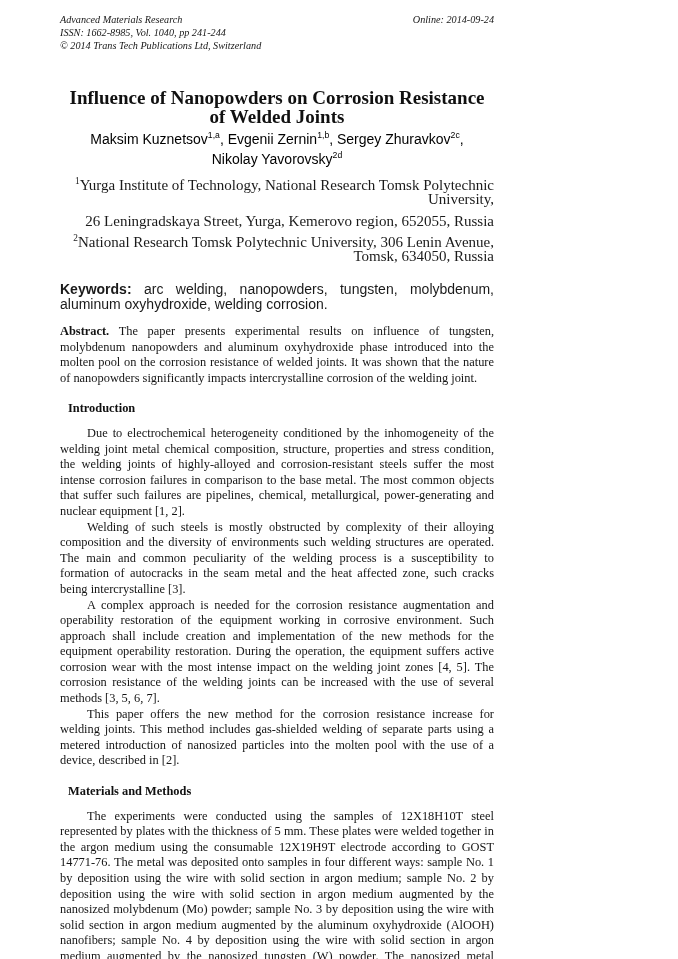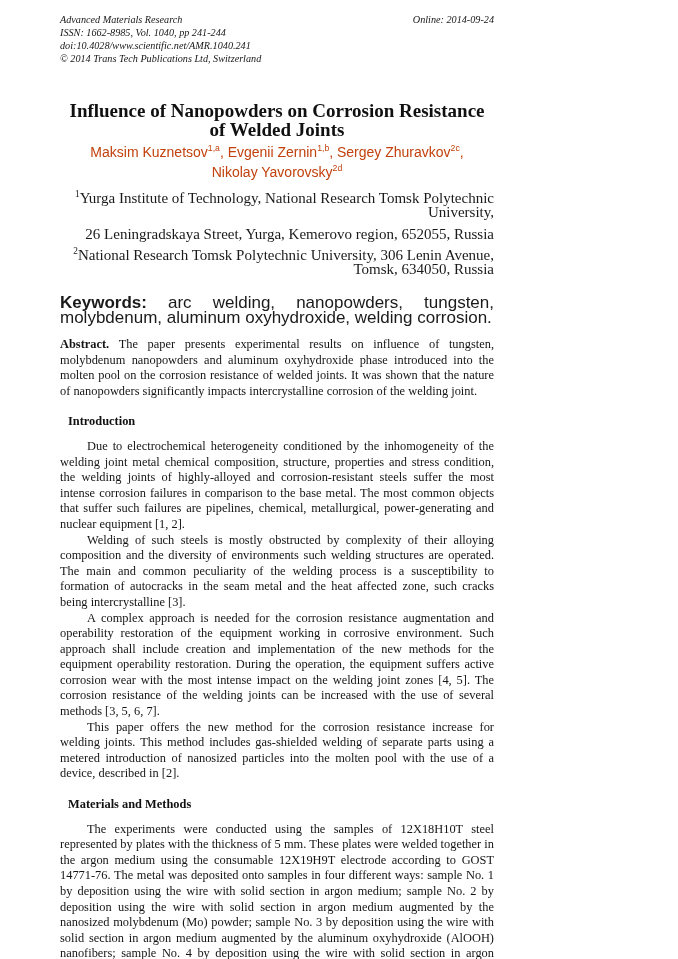--- a/index.html
+++ b/index.html
@@ -18,54 +18,53 @@
          font-style:italic; font-size:10.2px; line-height:13px; }
   .hdr-left div { white-space:nowrap; }
   .hdr-right { white-space:nowrap; }
 
   
   .title { margin-top:36px; text-align:center;
            font-family:Liberation Serif, serif;
            font-weight:bold; font-size:19px; line-height:19px; color:#101010; }
   .authors { margin-top:3px; text-align:center;
              font-family:"Liberation Sans", sans-serif;
-             font-size:14px; line-height:20px; color:#c2410c; }
+             font-size:14px; line-height:20px; color:#000000; }
   sup { font-size:0.62em; line-height:0; vertical-align:super; }
 
   
   .affil, .emails { text-align:right; font-family:Liberation Serif, serif;
                     font-size:15px; line-height:14px; color:#1a1a1a; }
   .affil-1 { margin-top:9px; }
   .affil-2 { margin-top:8px; }
   .affil-3 { margin-top:7px; }
   .emails  { margin-top:11px; }
 
   
   .keywords { margin-top:19px; font-family:"Liberation Sans", sans-serif;
-              font-size:17px; line-height:15px; text-align:justify; color:#1a1a1a; }
+              font-size:14px; line-height:15px; text-align:justify; color:#1a1a1a; }
   .keywords b { font-weight:bold; }
 
   
   .body-text { font-size:12.4px; line-height:15.6px; text-align:justify; color:#141414; }
   .abstract { margin-top:12px; }
   .abstract b { font-weight:bold; }
   h2.sec { font-size:12.4px; line-height:15.6px; font-weight:bold;
            margin:15px 0 9px 8px; color:#101010; }
   p.body-p { margin:0; text-indent:27px; }
 </style>
 </head>
 <body>
 
 <div class="page">
 
   <div class="hdr">
     <div class="hdr-left">
       <div>Advanced Materials Research</div>
       <div>ISSN: 1662-8985, Vol. 1040, pp 241-244</div>
-      <div>doi:10.4028/www.scientific.net/AMR.1040.241</div>
       <div>© 2014 Trans Tech Publications Ltd, Switzerland</div>
     </div>
     <div class="hdr-right">Online: 2014-09-24</div>
   </div>
 
   <div class="title">Influence of Nanopowders on Corrosion Resistance of Welded Joints</div>
 
   <div class="authors">
     <div><span>Maksim Kuznetsov</span><sup>1,a</sup><span>, </span><span>Evgenii Zernin</span><sup>1,b</sup><span>, </span><span>Sergey Zhuravkov</span><sup>2c</sup><span>,</span></div>
     <div><span>Nikolay Yavorovsky</span><sup>2d</sup></div>

